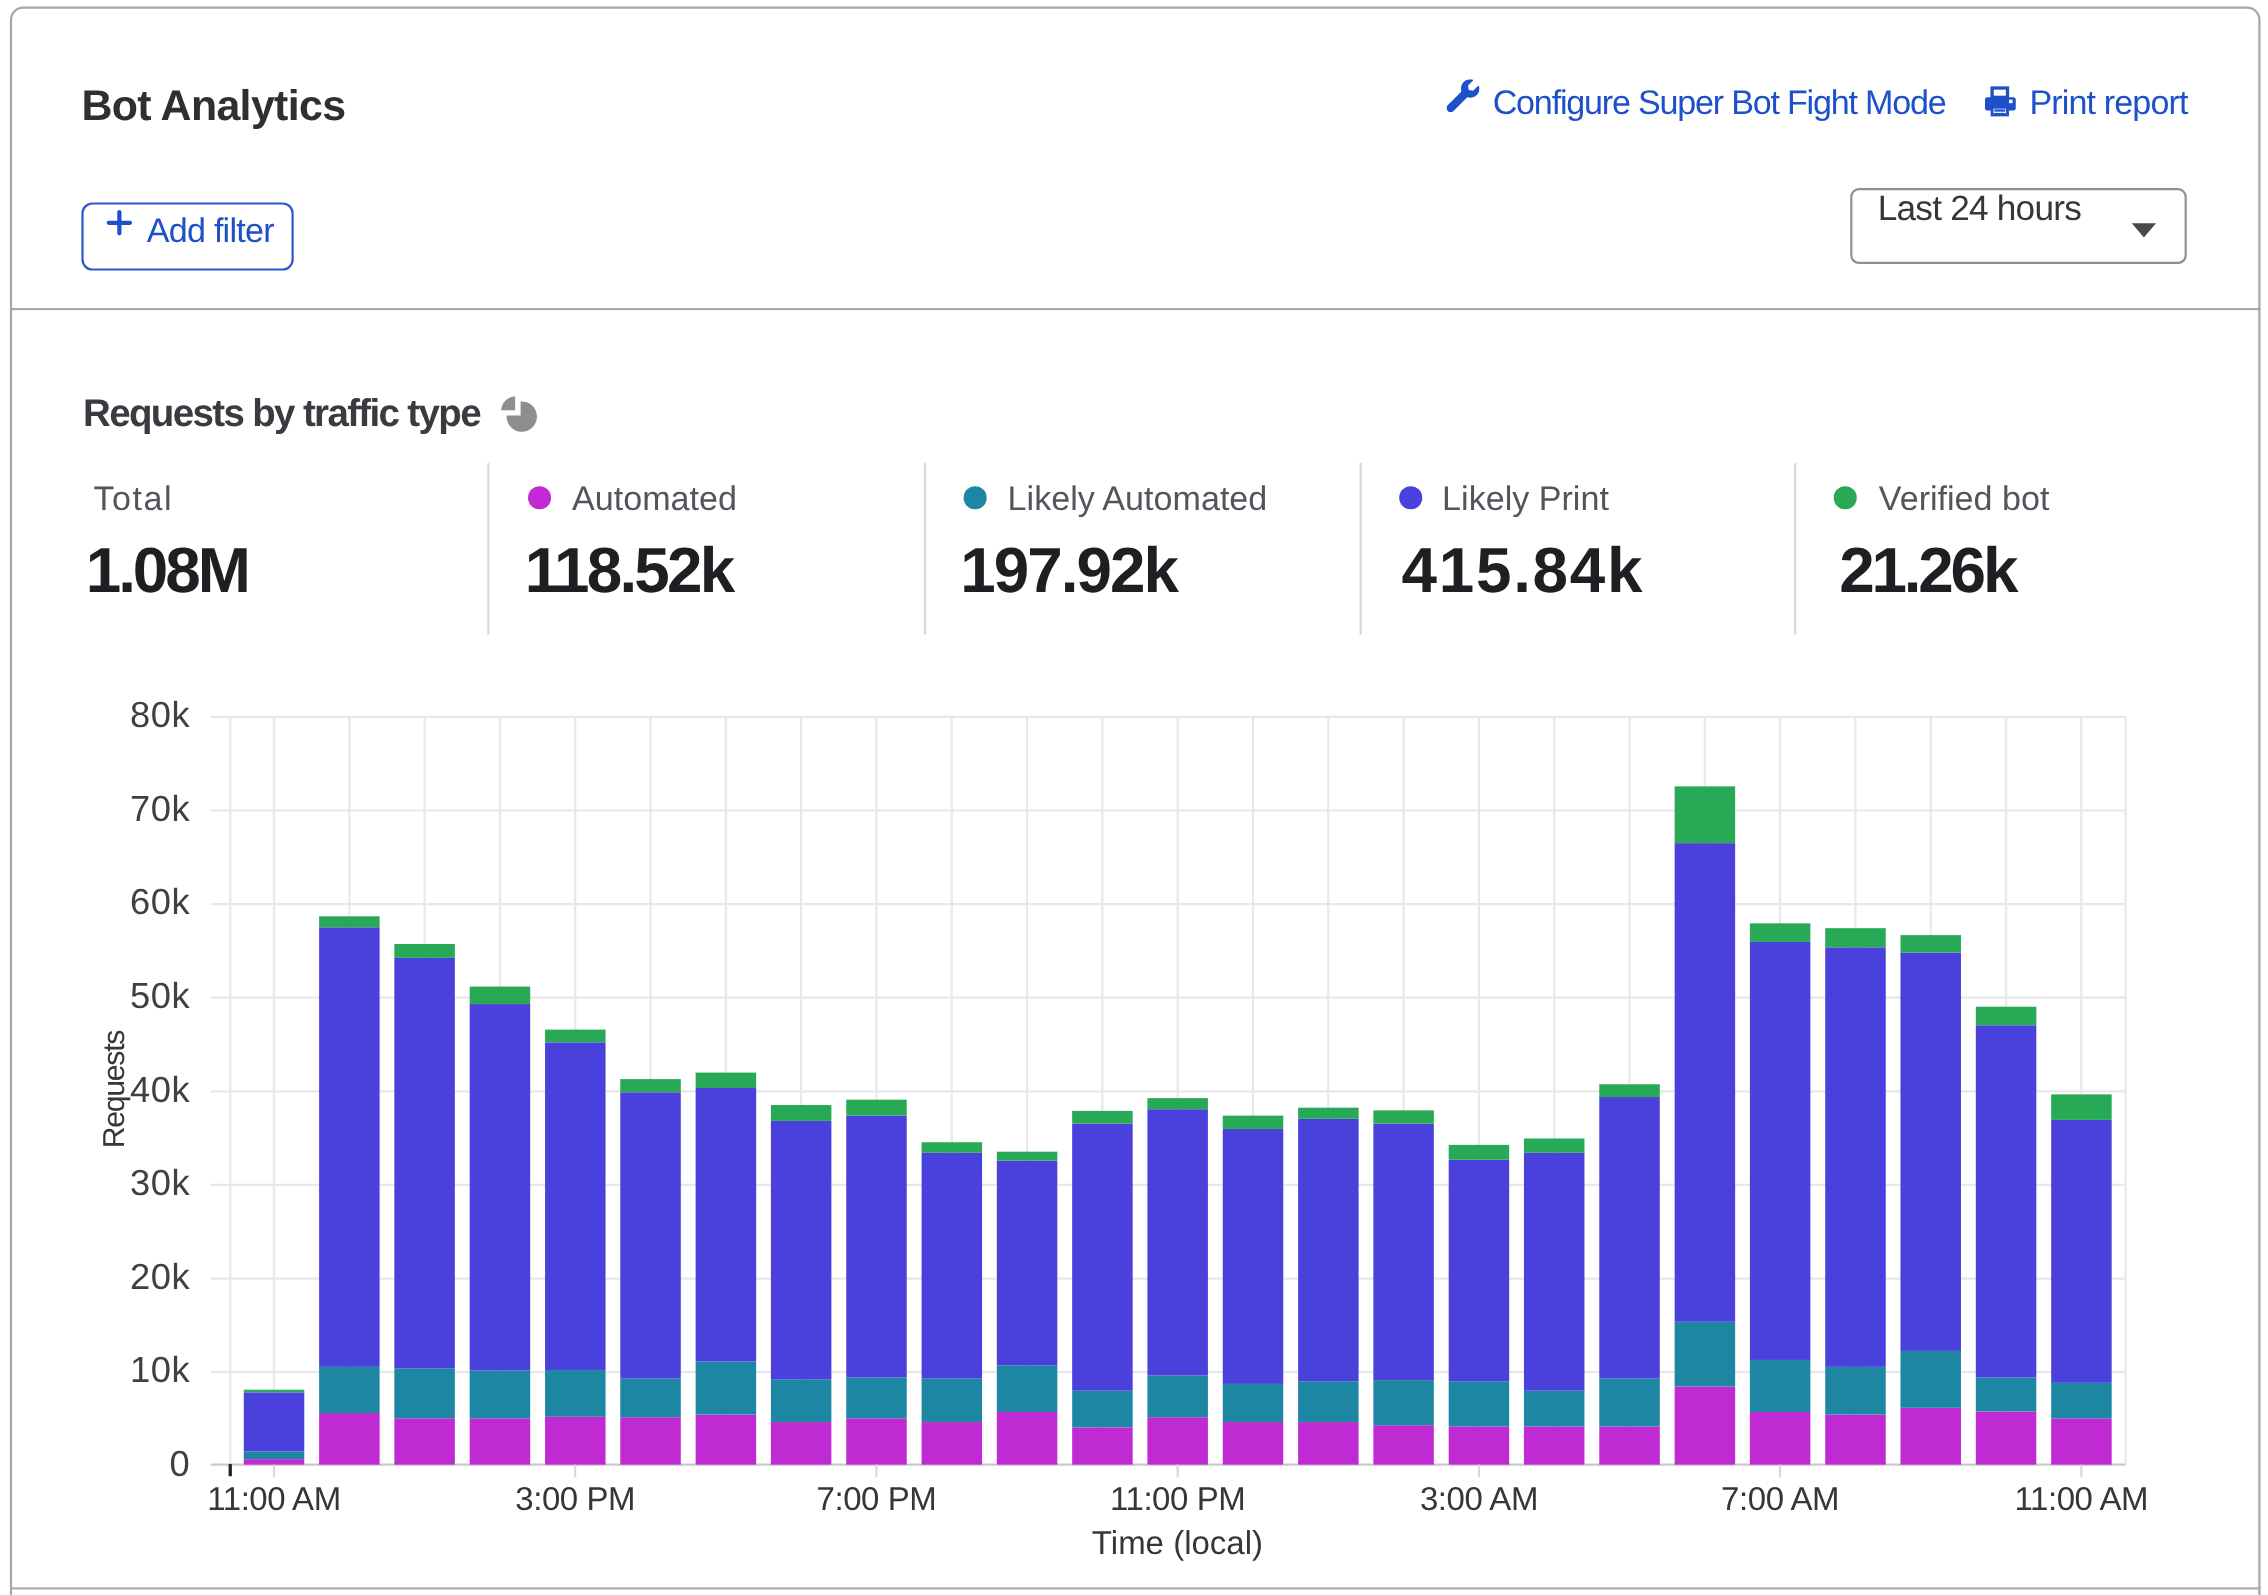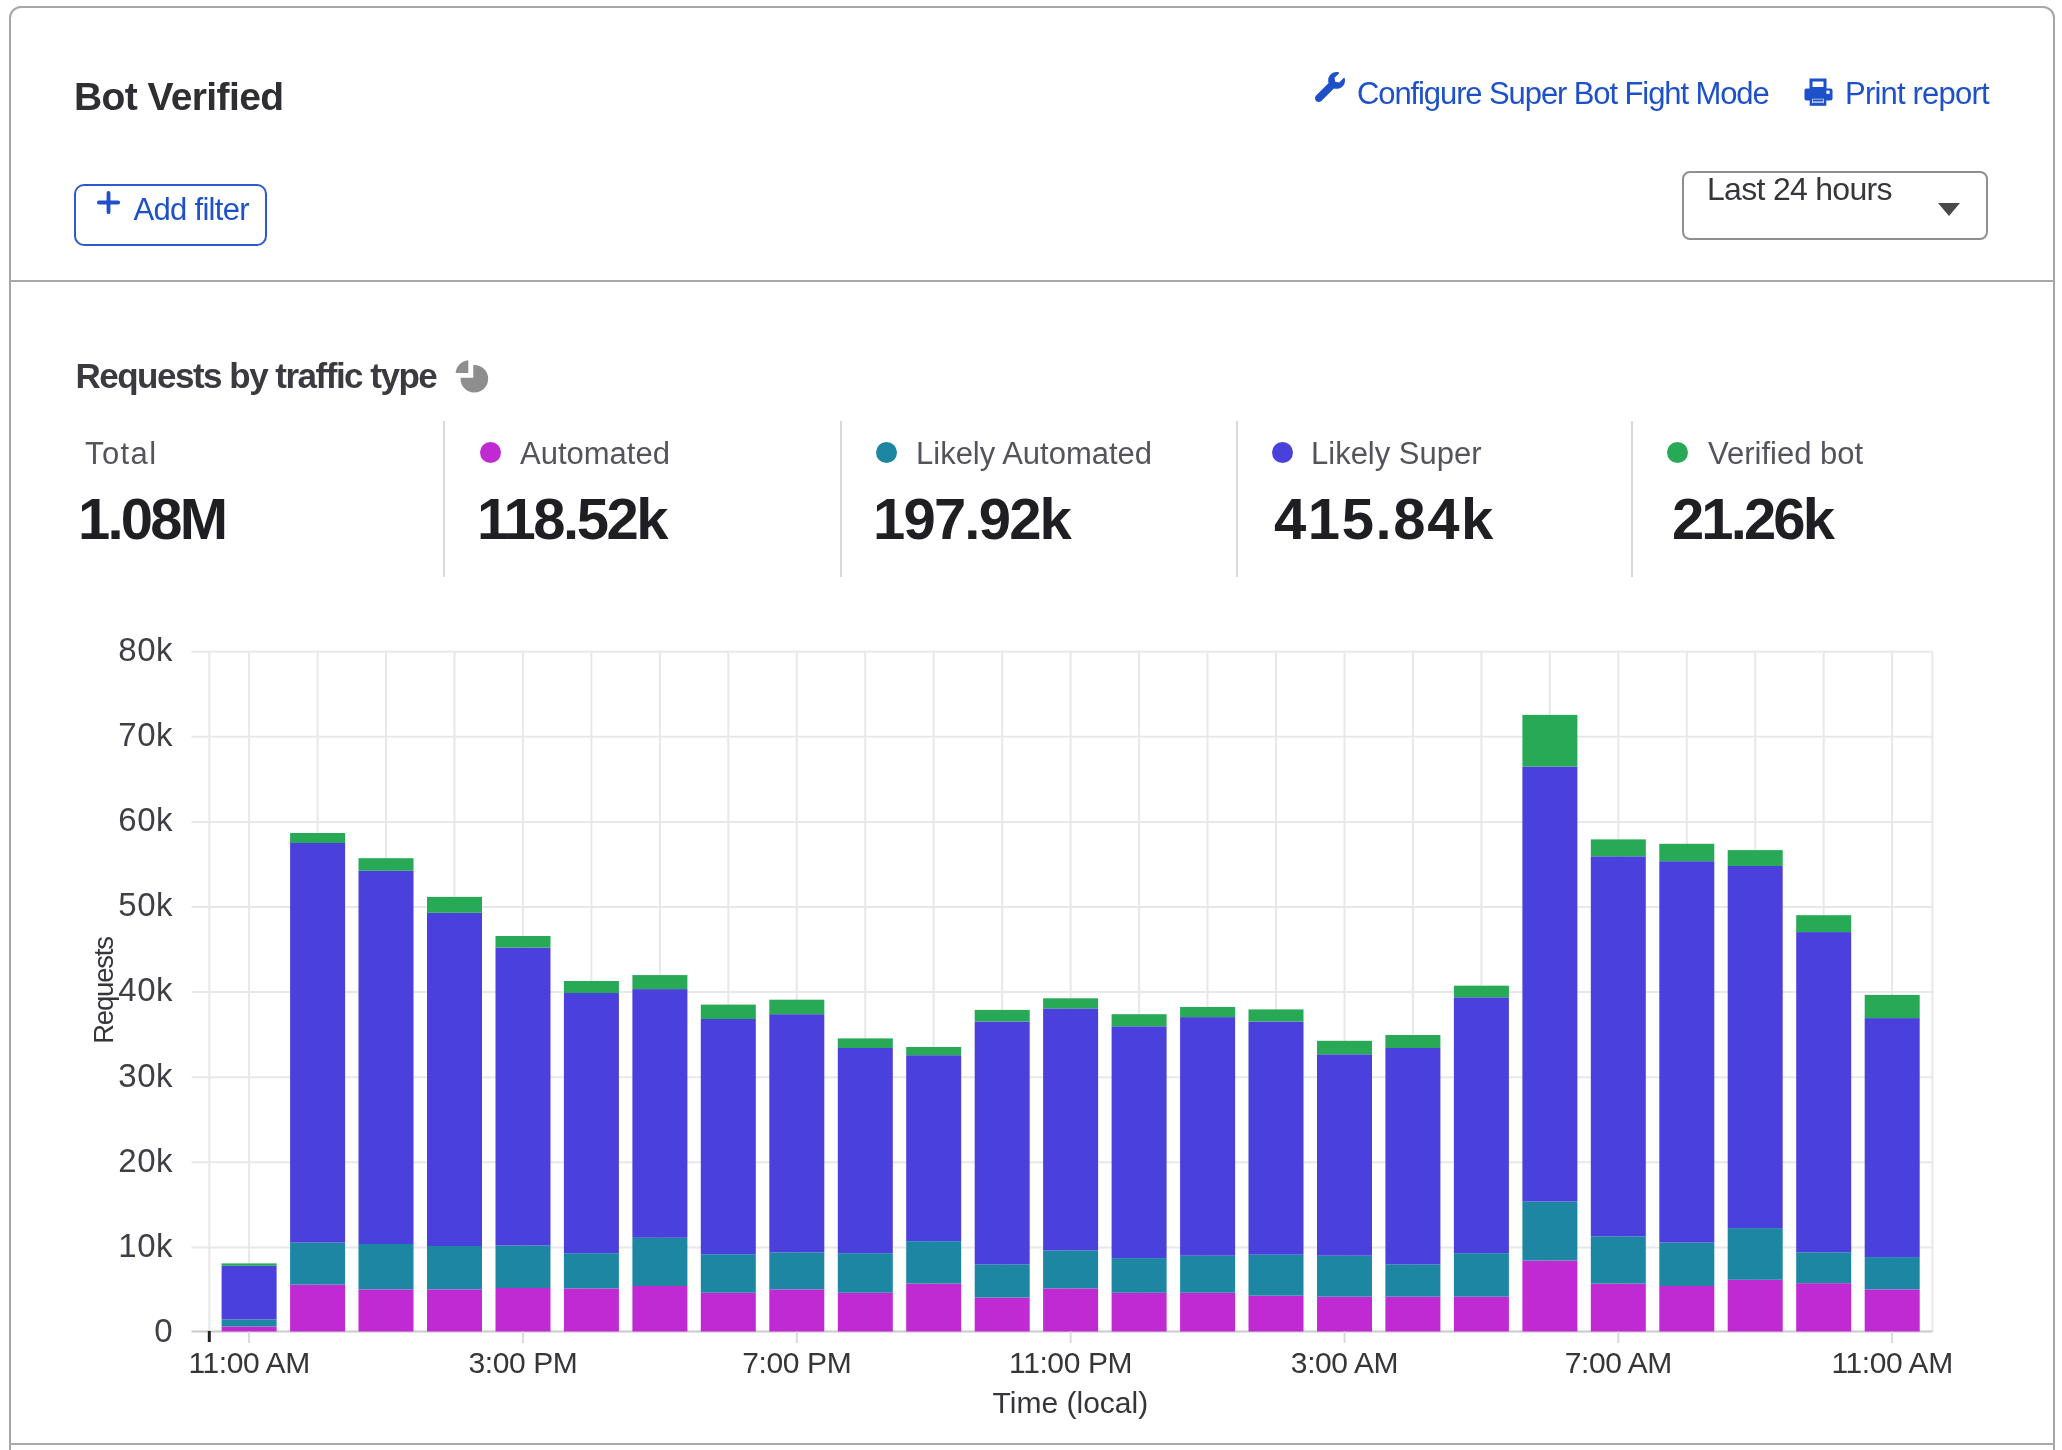--- a/index.html
+++ b/index.html
@@ -1,19 +1,19 @@
 <!DOCTYPE html>
 <html><head><meta charset="utf-8">
 <style>
   * { margin:0; padding:0; box-sizing:border-box; }
   html,body { width:2062px; height:1450px; background:#fff; font-family:"Liberation Sans", sans-serif; }
 </style></head>
 <body>
 <div style="position:absolute;left:9px;top:6px;width:2046px;height:1600px;border:2px solid #a6a6a6;border-radius:12px;background:#fff;"></div>
-<div style="position:absolute;left:74px;top:76.5px;font-size:39px;color:#2e2e33;letter-spacing:-0.6px;font-weight:700;line-height:1;white-space:nowrap;">Bot Verified</div>
+<div style="position:absolute;left:74px;top:76.5px;font-size:39px;color:#2e2e33;letter-spacing:-0.6px;font-weight:700;line-height:1;white-space:nowrap;">Bot Analytics</div>
 <svg style="position:absolute;left:1315px;top:72px;" width="30" height="30" viewBox="0 0 512 512">
     <path fill="#1e51c9" d="M507.73 109.1c-2.24-9.03-13.54-12.09-20.12-5.51l-74.36 74.36-67.88-11.31-11.31-67.88 74.36-74.36c6.62-6.62 3.43-17.9-5.66-20.16-47.38-11.74-99.55.91-136.58 37.93-39.64 39.64-50.55 97.1-34.05 147.2L18.74 402.76c-24.99 24.99-24.99 65.51 0 90.5 24.99 24.99 65.51 24.99 90.5 0l213.21-213.21c50.12 16.71 107.47 5.68 147.37-34.22 37.07-37.07 49.7-89.32 37.91-136.73z"></path>
   </svg>
 <div style="position:absolute;left:1357px;top:77.8px;font-size:31px;color:#1e51c9;letter-spacing:-1.1px;font-weight:400;line-height:1;white-space:nowrap;">Configure Super Bot Fight Mode</div>
 <svg style="position:absolute;left:1804px;top:78px;" width="29" height="29" viewBox="0 0 29 29">
     <rect x="7" y="2" width="14" height="8.5" fill="#fff" stroke="#1e51c9" stroke-width="3"></rect>
     <rect x="0.5" y="10.5" width="28" height="12" rx="2" fill="#1e51c9"></rect>
     <rect x="22.4" y="12.6" width="3.2" height="3.2" fill="#fff"></rect>
     <rect x="7" y="19.5" width="14" height="7" fill="#fff" stroke="#1e51c9" stroke-width="2.6"></rect>
     <rect x="9" y="21.4" width="10" height="2.1" fill="#1e51c9"></rect>
@@ -40,21 +40,21 @@
 <div style="position:absolute;left:1631px;top:421px;width:2px;height:156px;background:#d9d9dc;"></div>
 <div style="position:absolute;left:85px;top:438.3px;font-size:31px;color:#54545c;letter-spacing:1.4px;font-weight:400;line-height:1;white-space:nowrap;">Total</div>
 <div style="position:absolute;left:78px;top:490.1px;font-size:58px;color:#1f1f23;letter-spacing:-2.8px;font-weight:700;line-height:1;white-space:nowrap;">1.08M</div>
 <span style="position:absolute;left:480.0px;top:441.5px;width:21px;height:21px;border-radius:50%;background:#c02ad2;"></span>
 <div style="position:absolute;left:520px;top:438.3px;font-size:31px;color:#54545c;letter-spacing:0px;font-weight:400;line-height:1;white-space:nowrap;">Automated</div>
 <div style="position:absolute;left:477px;top:490.1px;font-size:58px;color:#1f1f23;letter-spacing:-2.5px;font-weight:700;line-height:1;white-space:nowrap;">118.52k</div>
 <span style="position:absolute;left:876.0px;top:441.5px;width:21px;height:21px;border-radius:50%;background:#1d87a3;"></span>
 <div style="position:absolute;left:916px;top:438.3px;font-size:31px;color:#54545c;letter-spacing:0px;font-weight:400;line-height:1;white-space:nowrap;text-align:center;">Likely Automated</div>
 <div style="position:absolute;left:873px;top:490.1px;font-size:58px;color:#1f1f23;letter-spacing:-1.8px;font-weight:700;line-height:1;white-space:nowrap;">197.92k</div>
 <span style="position:absolute;left:1272.0px;top:441.5px;width:21px;height:21px;border-radius:50%;background:#4a40dc;"></span>
-<div style="position:absolute;left:1311px;top:438.3px;font-size:31px;color:#54545c;letter-spacing:0px;font-weight:400;line-height:1;white-space:nowrap;">Likely Super</div>
+<div style="position:absolute;left:1311px;top:438.3px;font-size:31px;color:#54545c;letter-spacing:0px;font-weight:400;line-height:1;white-space:nowrap;">Likely Print</div>
 <div style="position:absolute;left:1274px;top:490.1px;font-size:58px;color:#1f1f23;letter-spacing:1.6px;font-weight:700;line-height:1;white-space:nowrap;">415.84k</div>
 <span style="position:absolute;left:1667.0px;top:441.5px;width:21px;height:21px;border-radius:50%;background:#27a956;"></span>
 <div style="position:absolute;left:1708px;top:438.3px;font-size:31px;color:#54545c;letter-spacing:0px;font-weight:400;line-height:1;white-space:nowrap;">Verified bot</div>
 <div style="position:absolute;left:1672px;top:490.1px;font-size:58px;color:#1f1f23;letter-spacing:-2.9px;font-weight:700;line-height:1;white-space:nowrap;">21.26k</div>
 <svg width="2062" height="1450" viewBox="0 0 2062 1450" style="position:absolute;left:0;top:0;">
 <line x1="191.5" y1="651.7" x2="1932.4" y2="651.7" stroke="#e8e8eb" stroke-width="2"></line>
 <line x1="191.5" y1="736.8" x2="1932.4" y2="736.8" stroke="#e8e8eb" stroke-width="2"></line>
 <line x1="191.5" y1="821.9" x2="1932.4" y2="821.9" stroke="#e8e8eb" stroke-width="2"></line>
 <line x1="191.5" y1="907.0" x2="1932.4" y2="907.0" stroke="#e8e8eb" stroke-width="2"></line>
 <line x1="191.5" y1="992.1" x2="1932.4" y2="992.1" stroke="#e8e8eb" stroke-width="2"></line>

